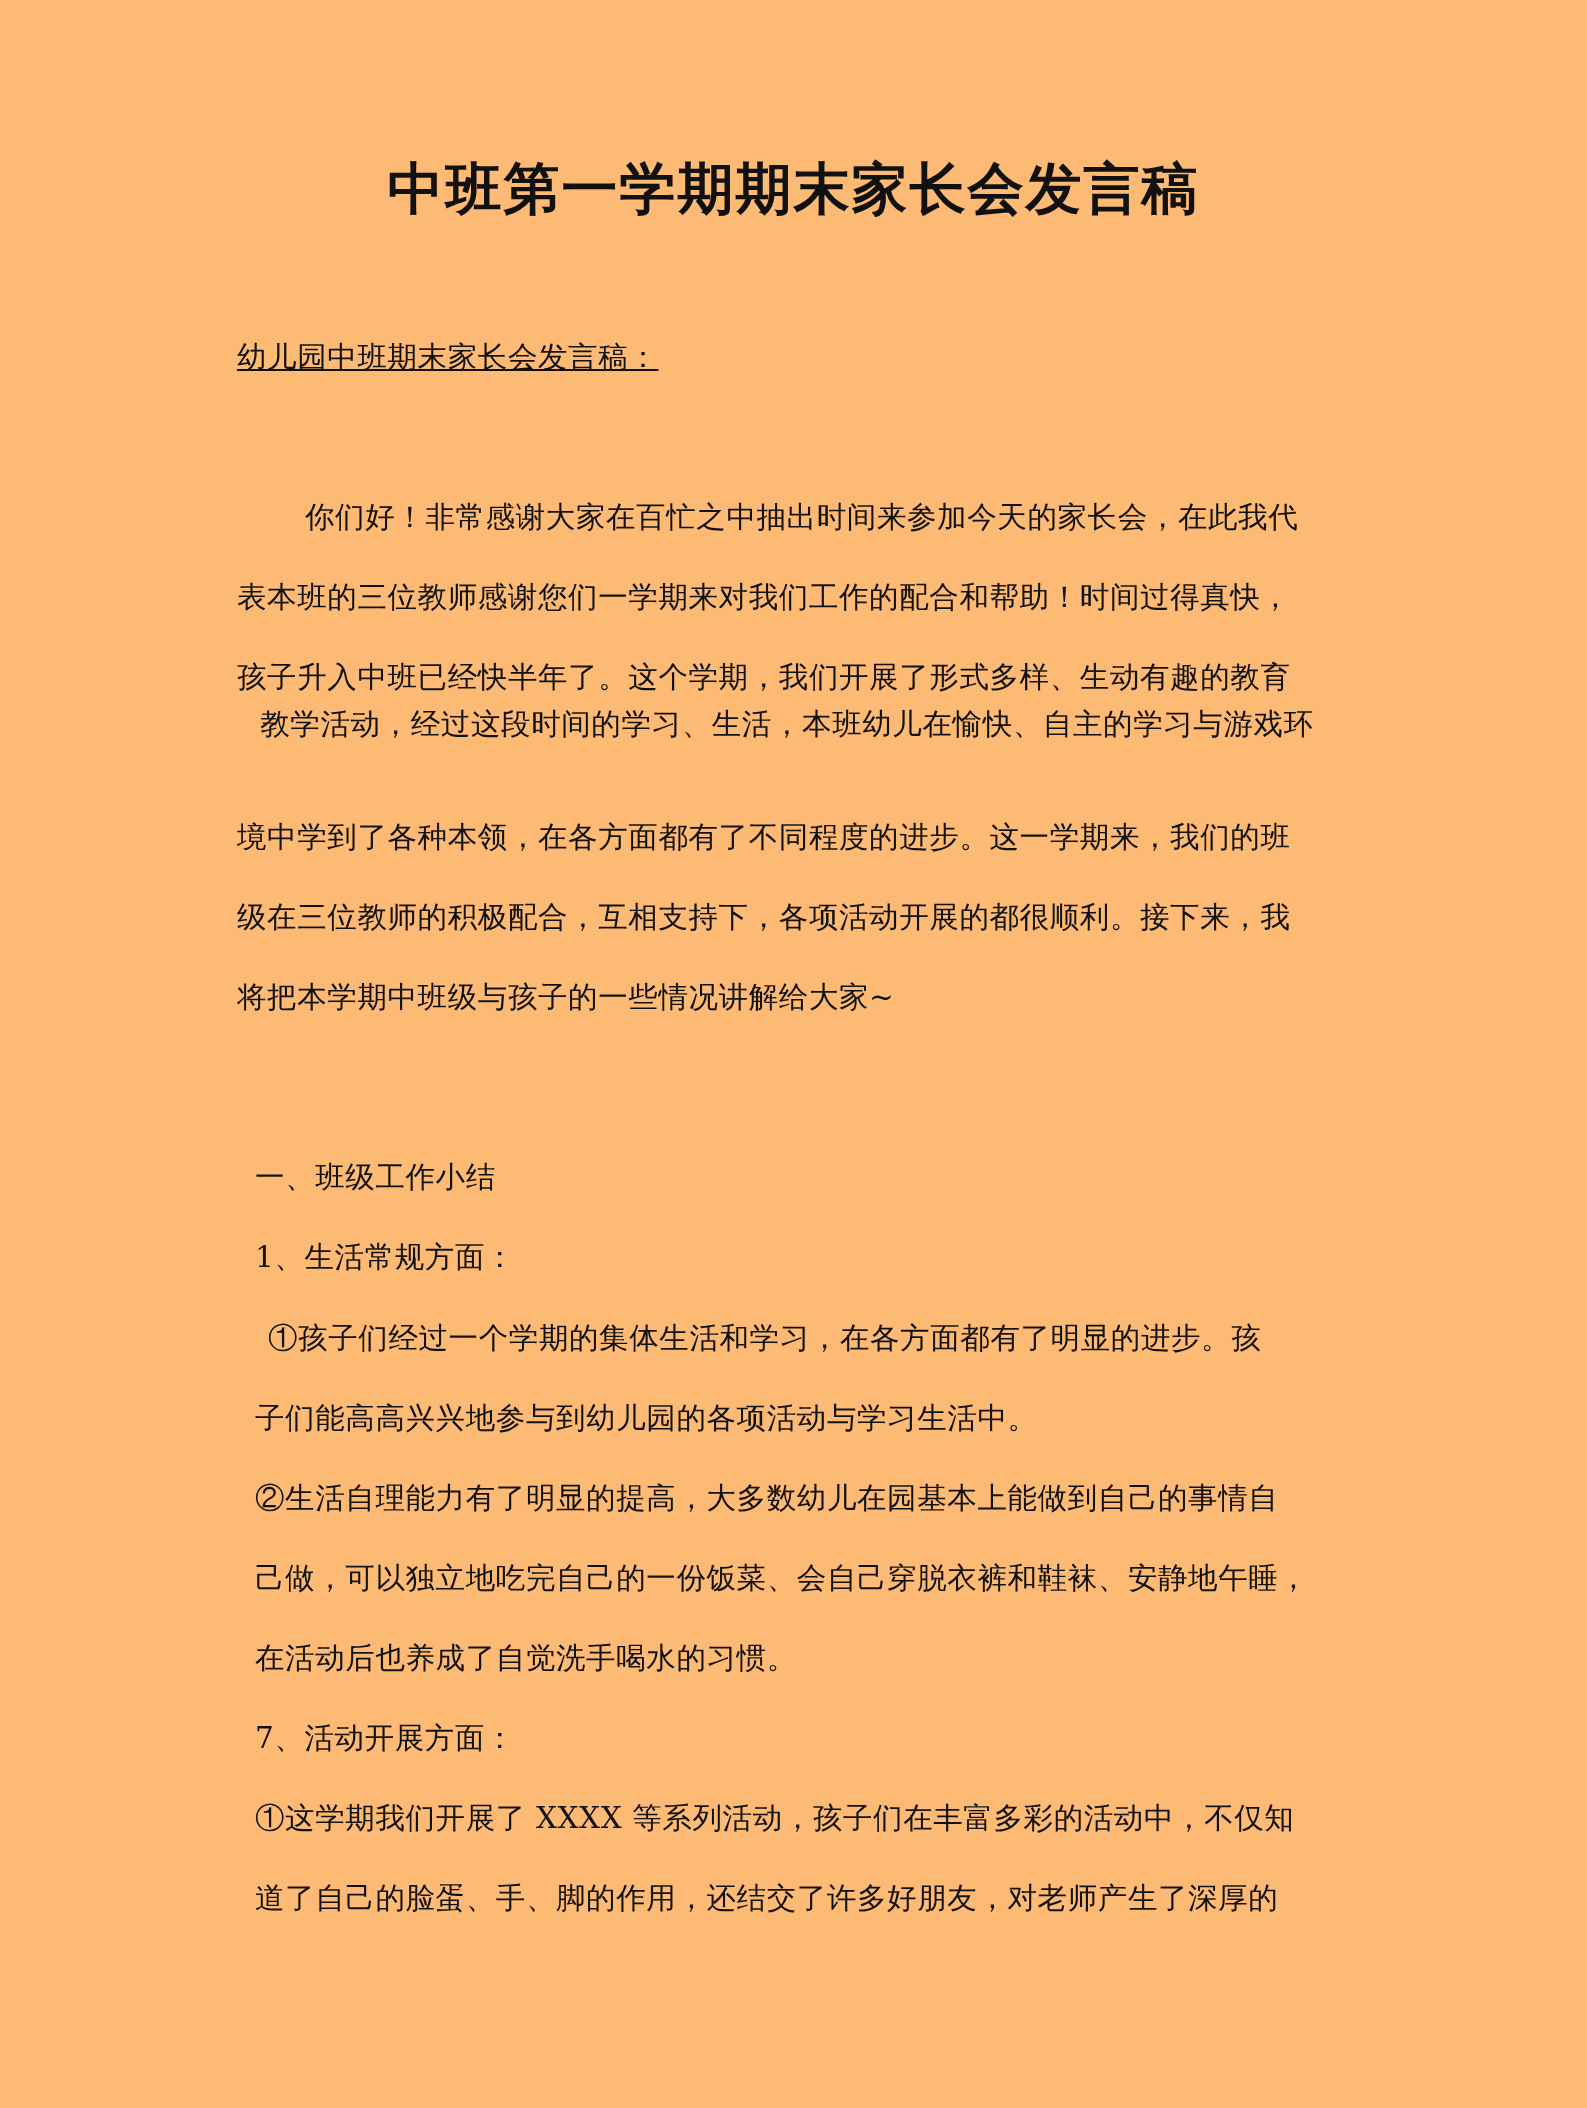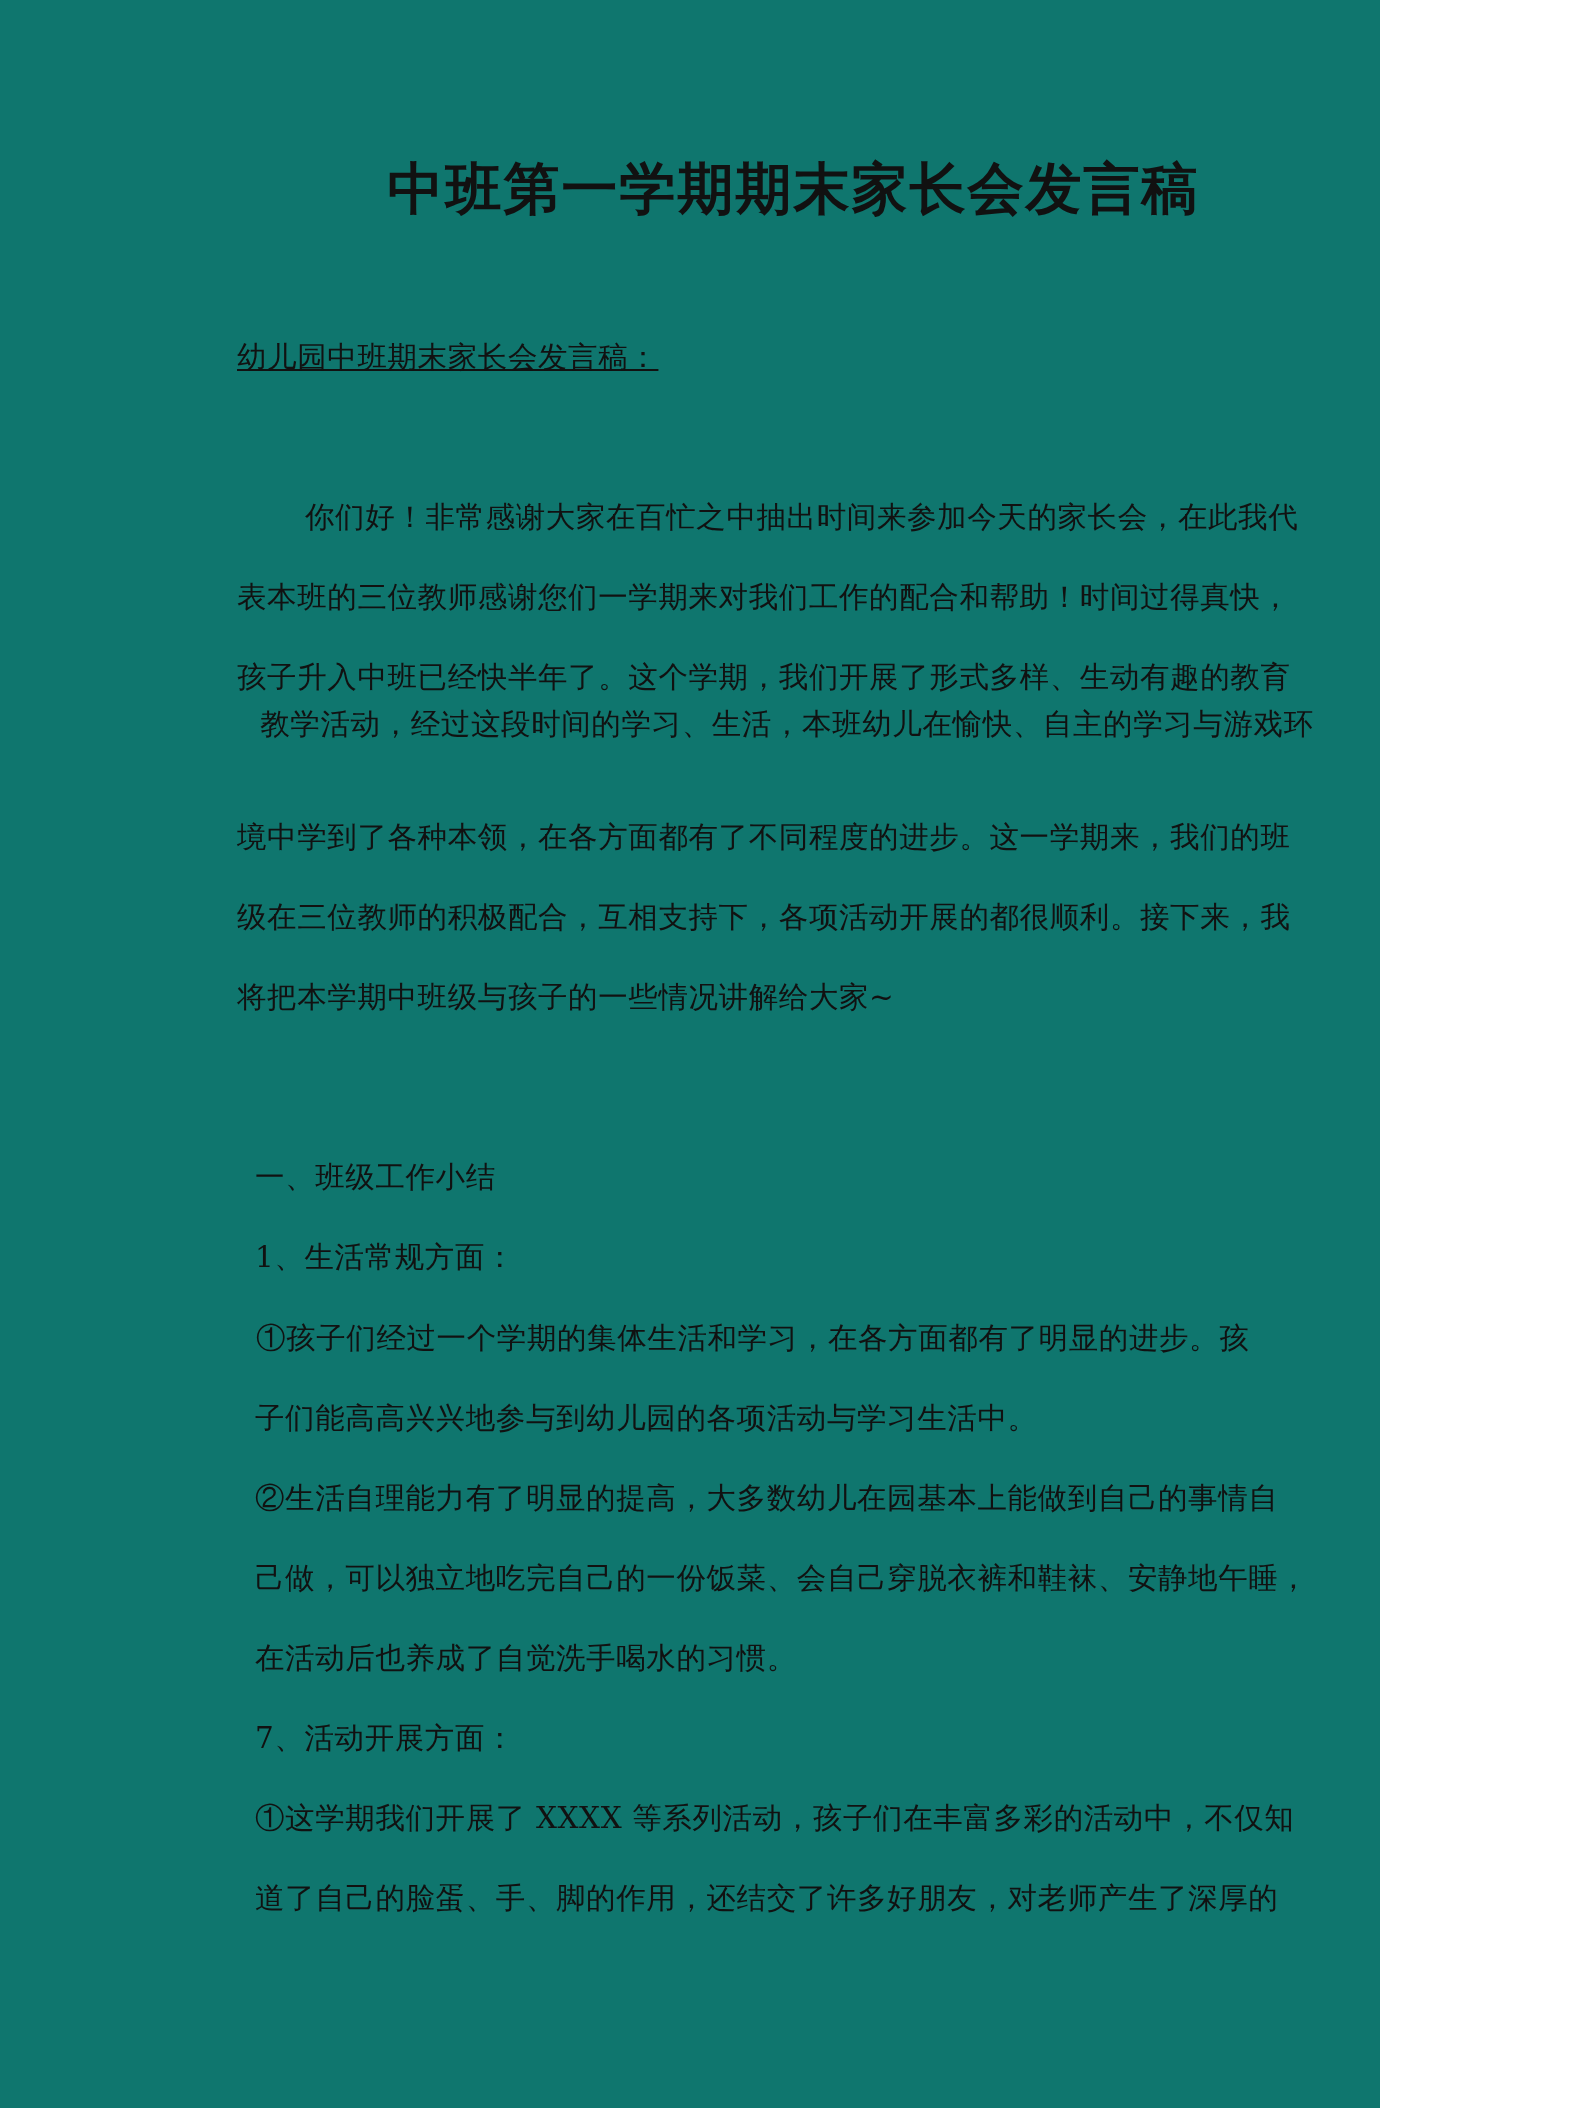--- a/index.html
+++ b/index.html
@@ -11,23 +11,23 @@
       width: 1587px;
       height: 2108px;
       position: relative;
       overflow: hidden;
       font-family: "DejaVu Serif", "Liberation Serif", serif;
       color: #111111;
     }
     .page {
       position: absolute;
       left: 0; top: 0;
-      width: 1380px;
+      width: 1587px;
       height: 2108px;
-      background: #0f766e;
+      background: #fdba74;
     }
     .title {
       position: absolute;
       left: 0;
       width: 1587px;
       top: 150px;
       text-align: center;
       font-size: 56px;
       font-weight: bold;
       letter-spacing: 2px;
@@ -65,21 +65,21 @@
     <p class="line" style="top:817px;">境中学到了各种本领，在各方面都有了不同程度的进步。这一学期来，我们的班</p>
     <p class="line" style="top:897px;">级在三位教师的积极配合，互相支持下，各项活动开展的都很顺利。接下来，我</p>
     <p class="line" style="top:977px;">将把本学期中班级与孩子的一些情况讲解给大家~</p>
   </div>
 
   <div>
     <p class="line indent1" style="top:1157px;">一、班级工作小结</p>
 
     <p class="line indent1" style="top:1237px;">1、生活常规方面：</p>
 
-    <p class="line indent1 circled" style="top:1318px; left:256px;">①孩子们经过一个学期的集体生活和学习，在各方面都有了明显的进步。孩</p>
+    <p class="line indent1 circled" style="top:1318px; left:268px;">①孩子们经过一个学期的集体生活和学习，在各方面都有了明显的进步。孩</p>
     <p class="line indent1" style="top:1398px;">子们能高高兴兴地参与到幼儿园的各项活动与学习生活中。</p>
 
     <p class="line indent1 circled" style="top:1478px;">②生活自理能力有了明显的提高，大多数幼儿在园基本上能做到自己的事情自</p>
     <p class="line indent1" style="top:1558px;">己做，可以独立地吃完自己的一份饭菜、会自己穿脱衣裤和鞋袜、安静地午睡，</p>
     <p class="line indent1" style="top:1638px;">在活动后也养成了自觉洗手喝水的习惯。</p>
 
     <p class="line indent1" style="top:1718px;">7、活动开展方面：</p>
 
     <p class="line indent1 circled" style="top:1798px;">①这学期我们开展了 XXXX 等系列活动，孩子们在丰富多彩的活动中，不仅知</p>
     <p class="line indent1" style="top:1878px;">道了自己的脸蛋、手、脚的作用，还结交了许多好朋友，对老师产生了深厚的</p>

